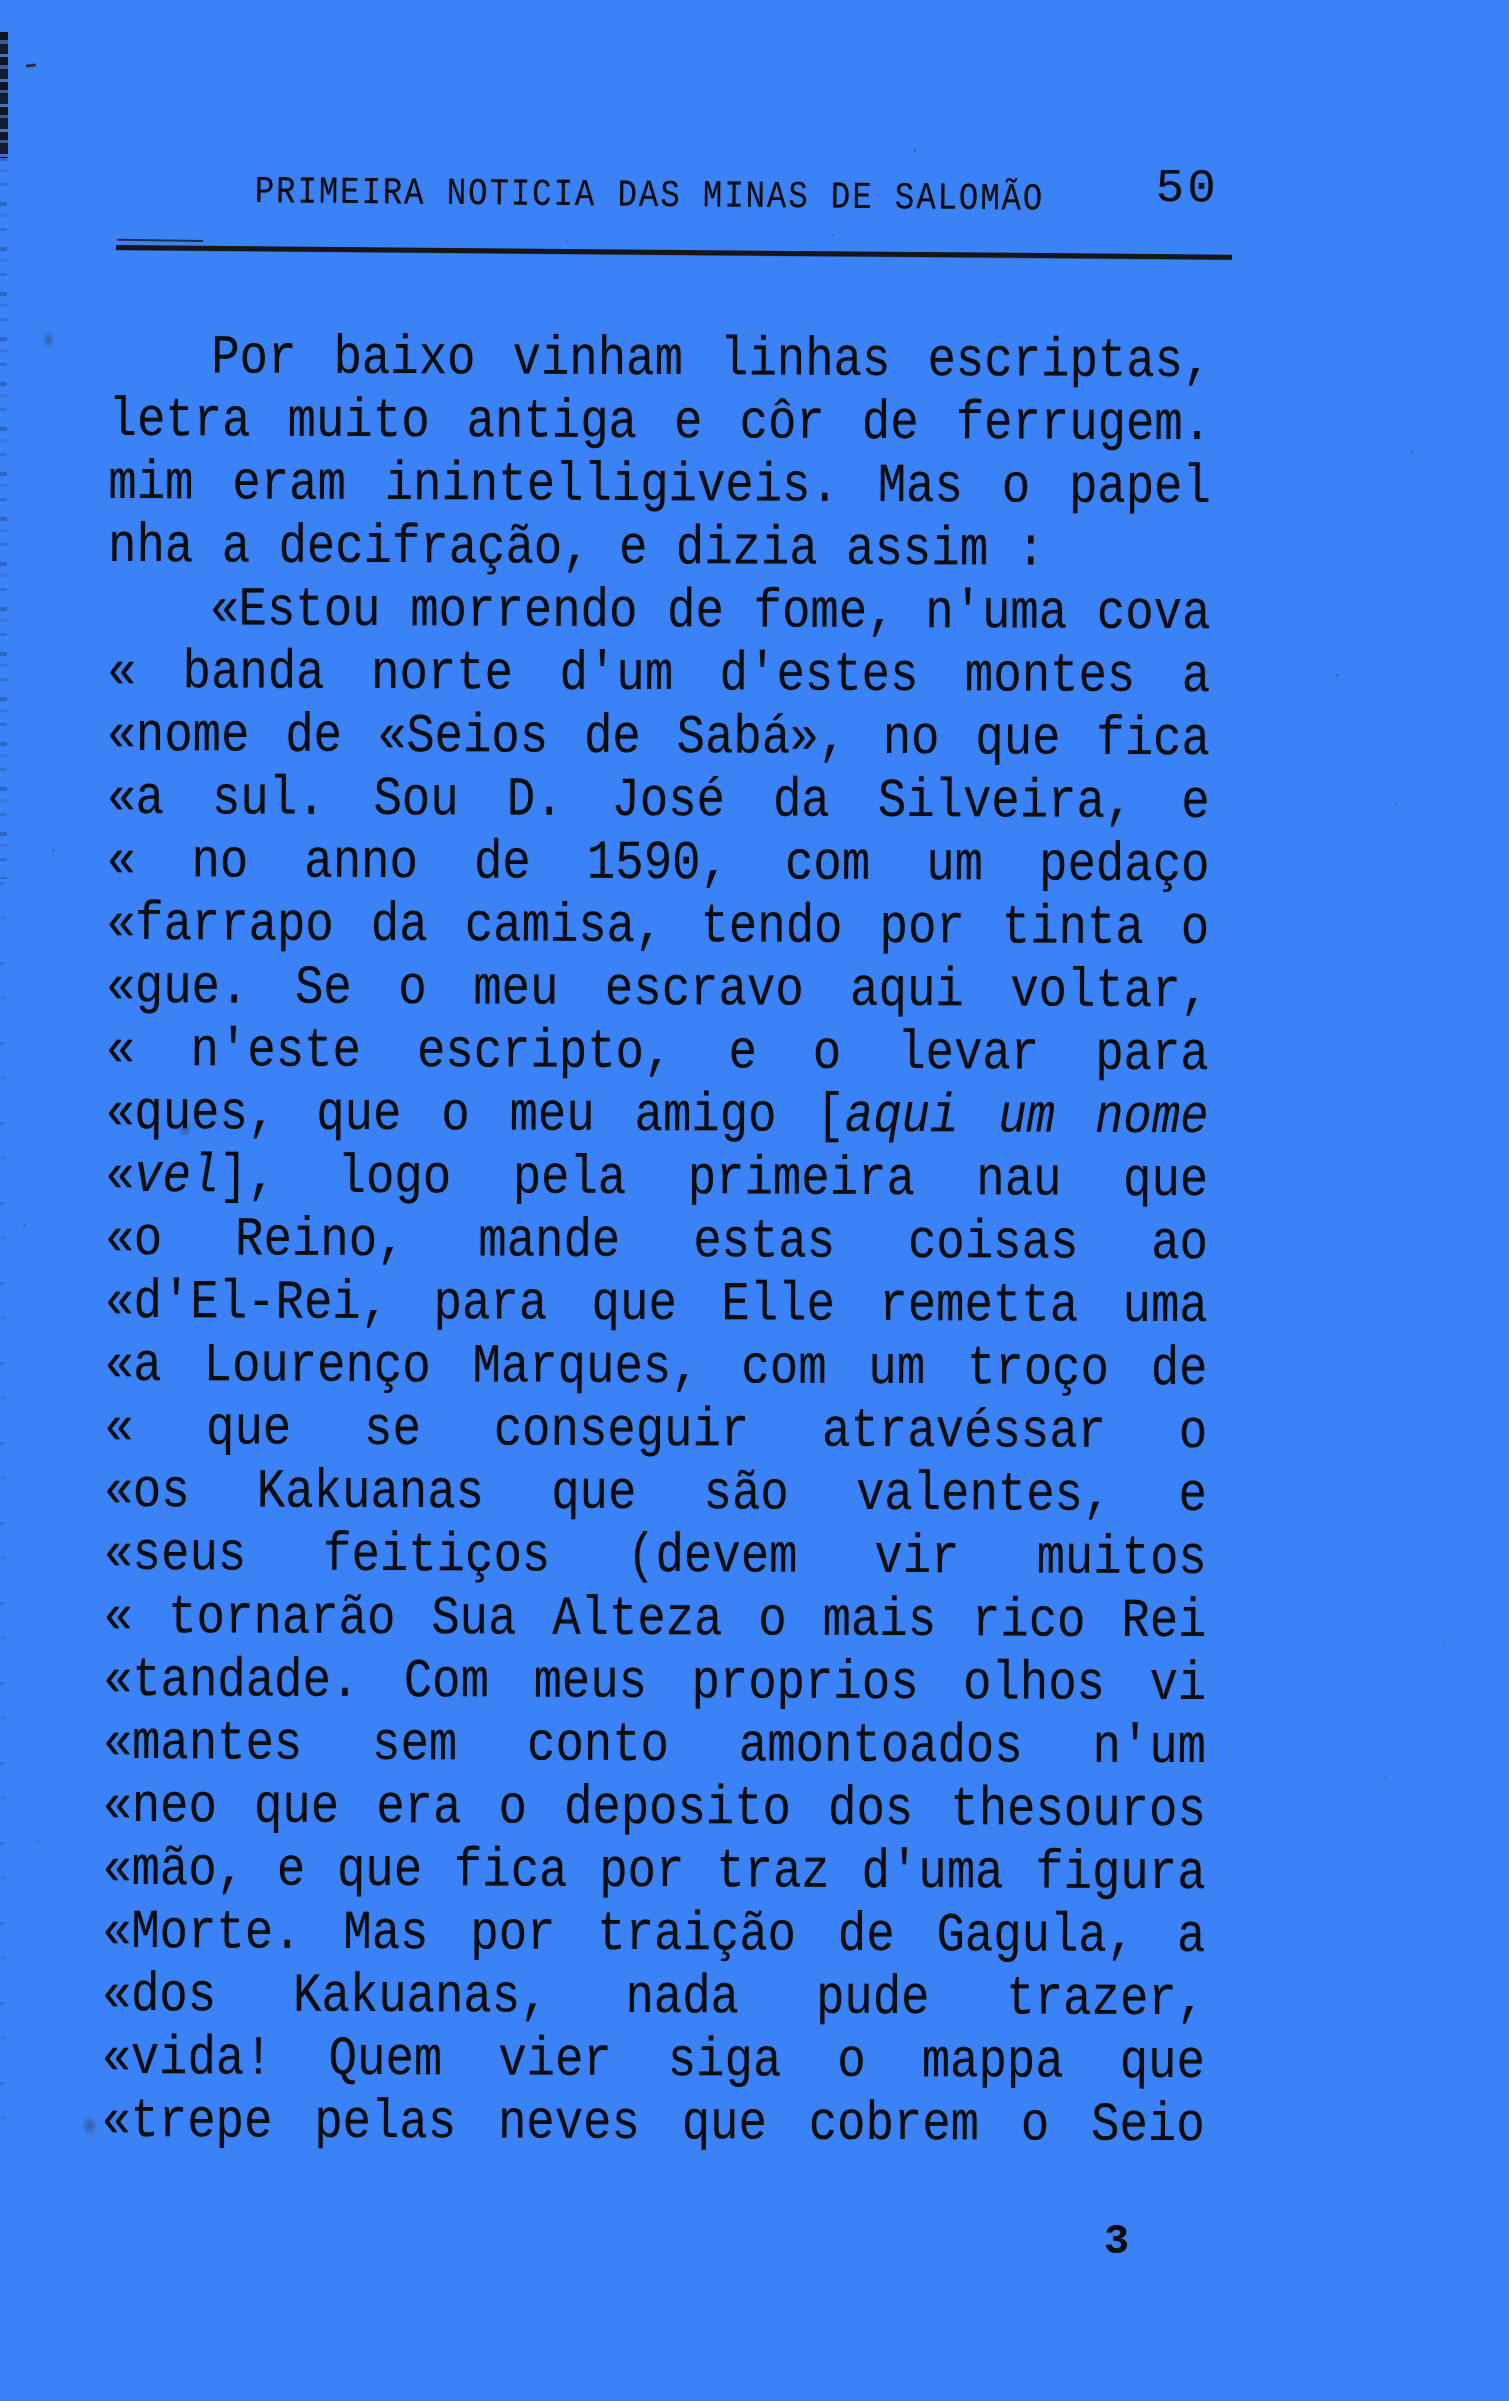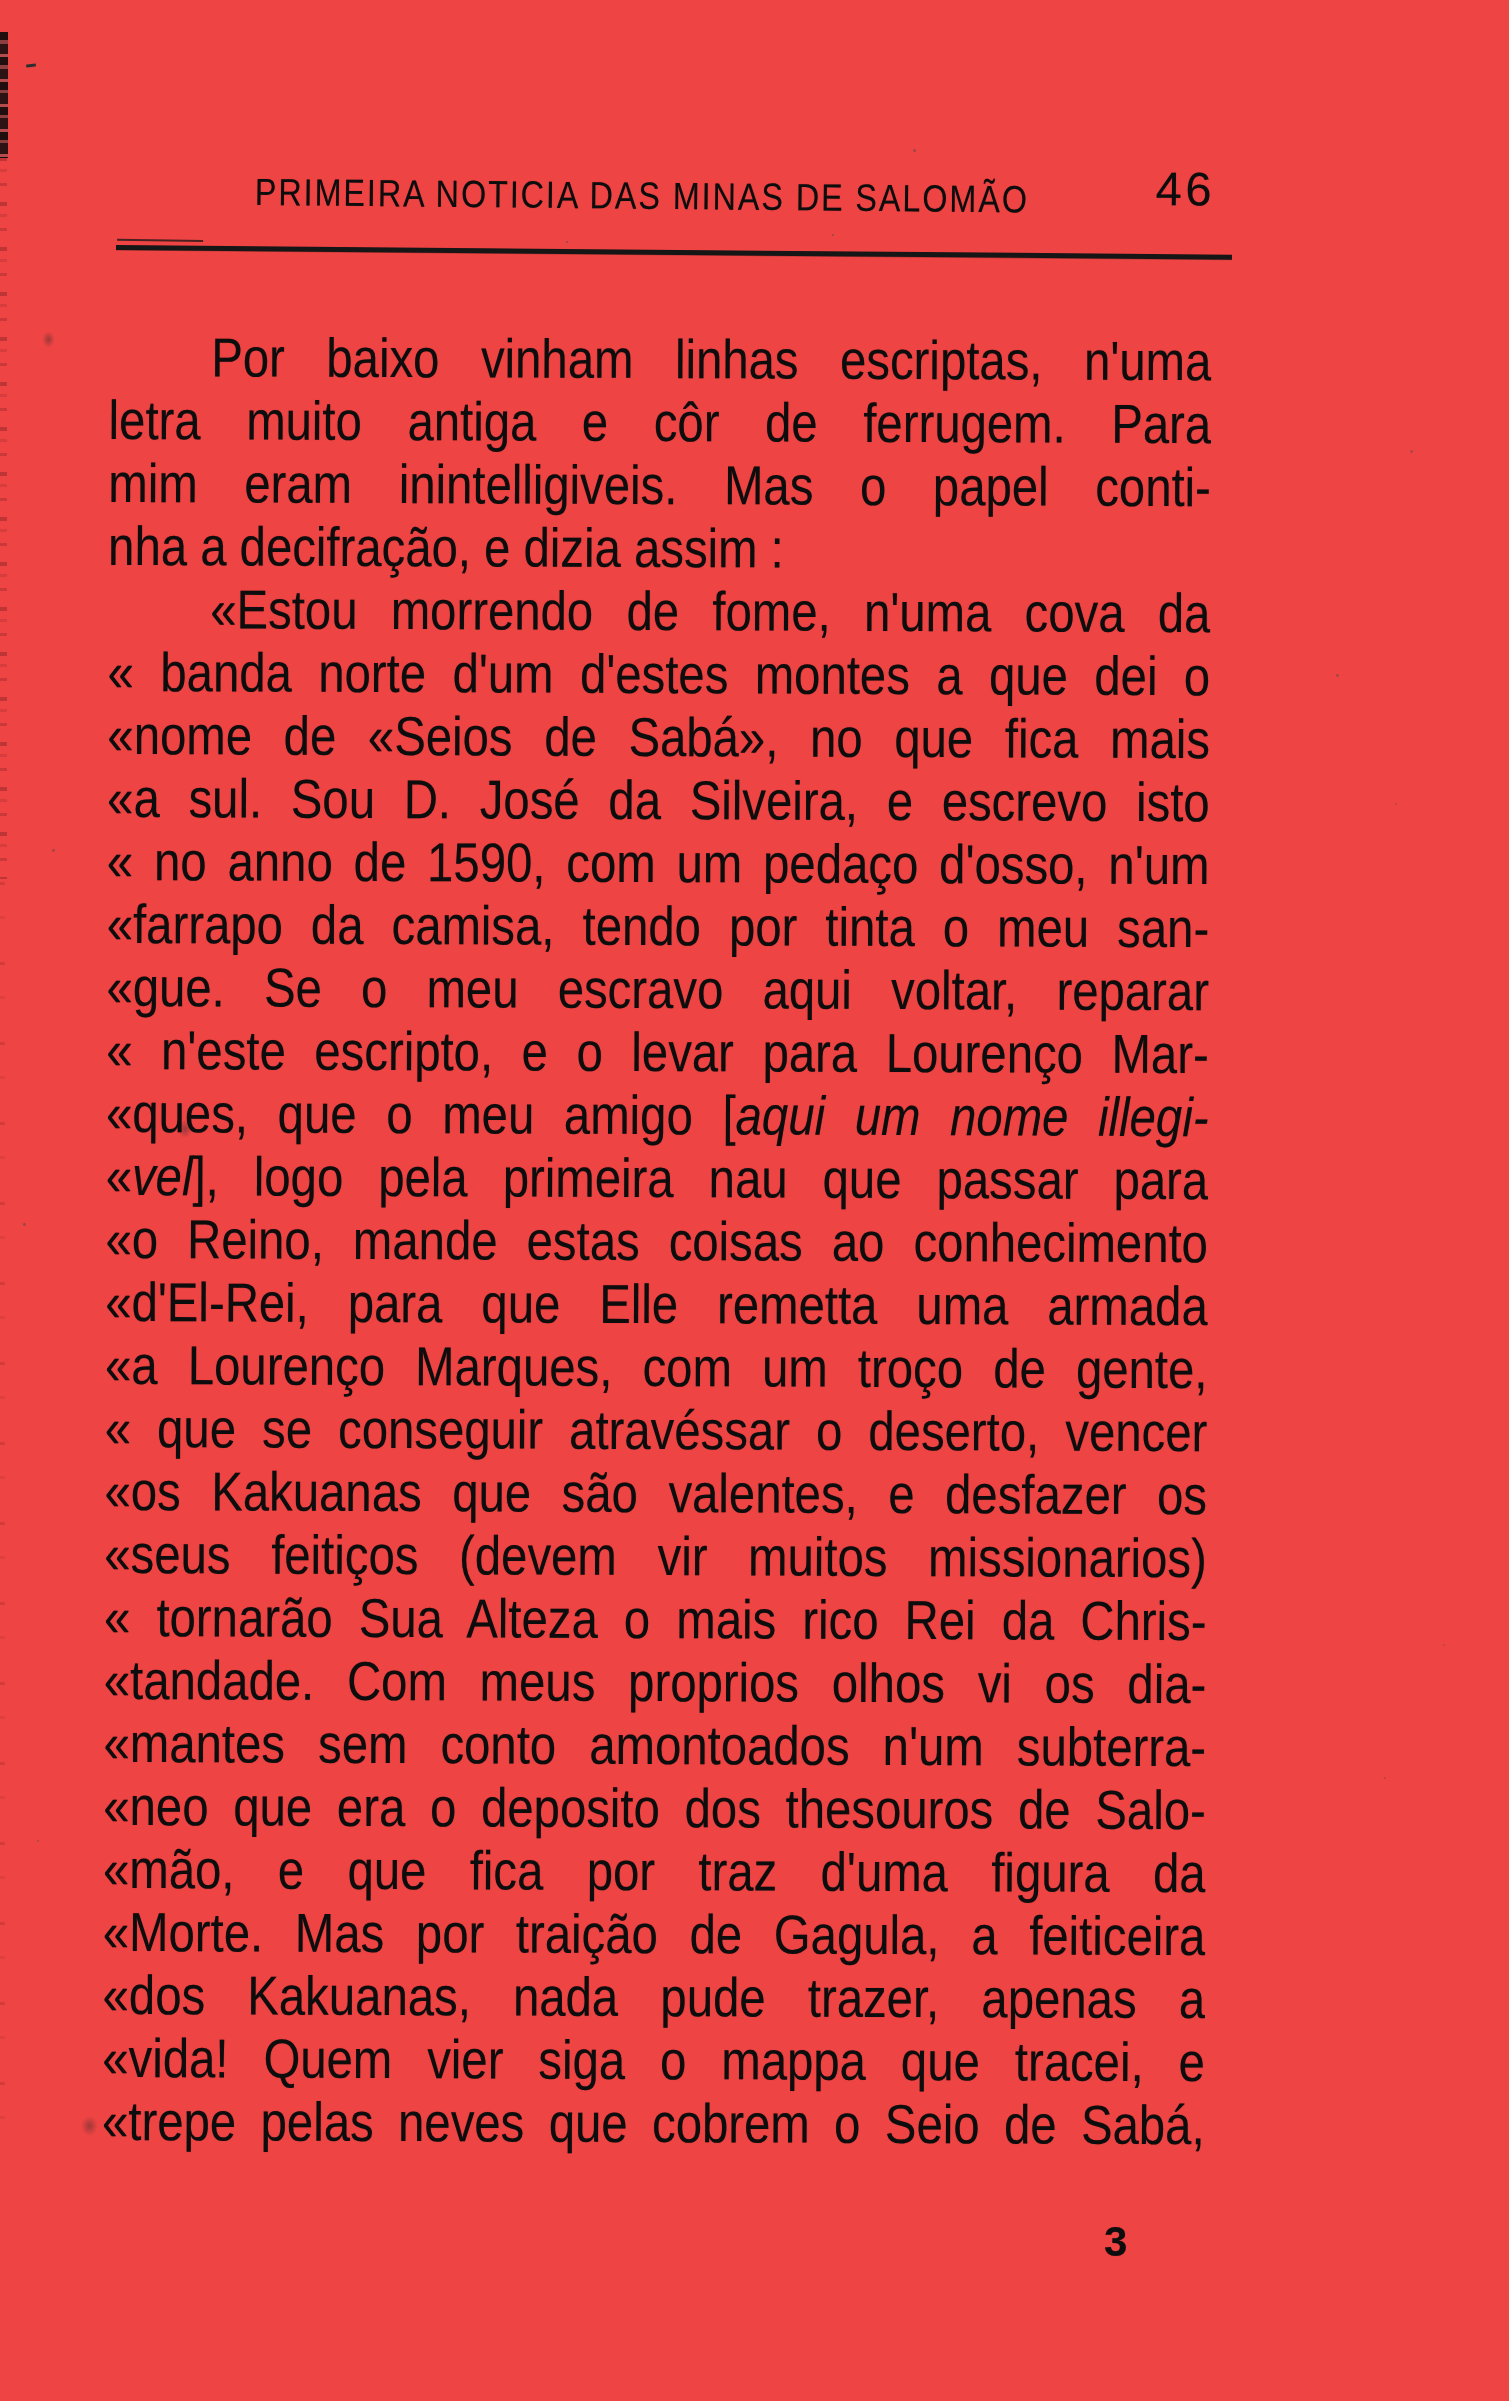--- a/index.html
+++ b/index.html
@@ -9,22 +9,22 @@
   }
   body {
     width: 1509px;
     height: 2401px;
     position: relative;
     overflow: hidden;
   }
   .page {
     position: absolute;
     inset: 0;
-    background: #ef4444;
-    font-family: Liberation Sans, sans-serif;
+    background: #3b82f6;
+    font-family: Liberation Mono, monospace;
     color: #0d0d0d;
     overflow: hidden;
   }
 
   
   .running-title {
     position: absolute;
     left: 255px;
     top: 173px;
     font-size: 38px;
@@ -173,21 +173,21 @@
   <div class="artifact speck" style="left:1395px;top:803px;width:2.3px;height:2.3px;opacity:.4"></div>
   <div class="artifact speck" style="left:566px;top:241px;width:1.7px;height:1.7px;opacity:.5"></div>
   <div class="artifact speck" style="left:832px;top:234px;width:1.7px;height:1.7px;opacity:.45"></div>
   <div class="artifact speck" style="left:52px;top:849px;width:2.9px;height:2.9px;opacity:.45"></div>
   <div class="artifact speck" style="left:23px;top:1223px;width:2.9px;height:2.9px;opacity:.5"></div>
   <div class="artifact speck" style="left:37px;top:1840px;width:2.3px;height:2.3px;opacity:.45"></div>
   <div class="artifact speck" style="left:1384px;top:1777px;width:2.3px;height:2.3px;opacity:.4"></div>
   <div class="artifact speck" style="left:1443px;top:1644px;width:2.3px;height:2.3px;opacity:.35"></div>
 
   <div class="running-title">PRIMEIRA NOTICIA DAS MINAS DE SALOMÃO</div>
-  <div class="page-number">46</div>
+  <div class="page-number">50</div>
   <div class="head-rule"></div>
 
   <main class="text-block">
       <div class="line indent"><span>Por baixo vinham linhas escriptas, n'uma</span></div>
       <div class="line"><span>letra muito antiga e côr de ferrugem. Para</span></div>
       <div class="line"><span>mim eram inintelligiveis. Mas o papel conti-</span></div>
       <div class="line nofill"><span>nha a decifração, e dizia assim :</span></div>
       <div class="line indent"><span>«Estou morrendo de fome, n'uma cova da</span></div>
       <div class="line"><span>« banda norte d'um d'estes montes a que dei o</span></div>
       <div class="line"><span>«nome de «Seios de Sabá», no que fica mais</span></div>

